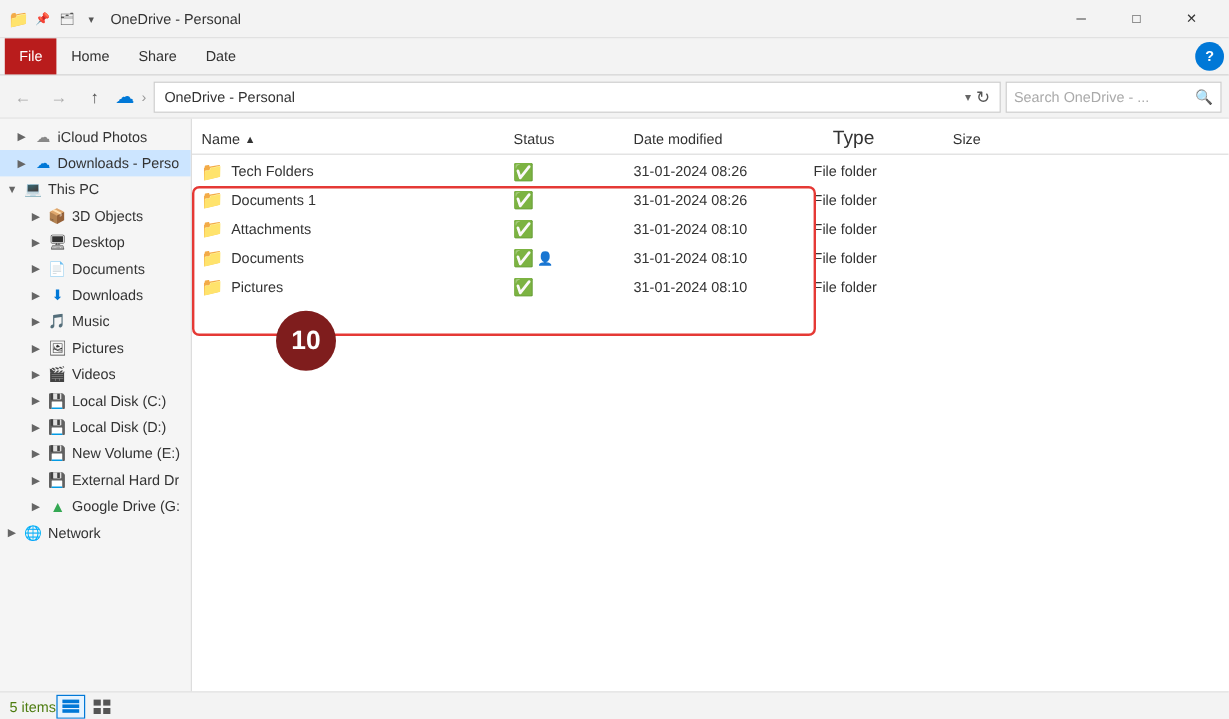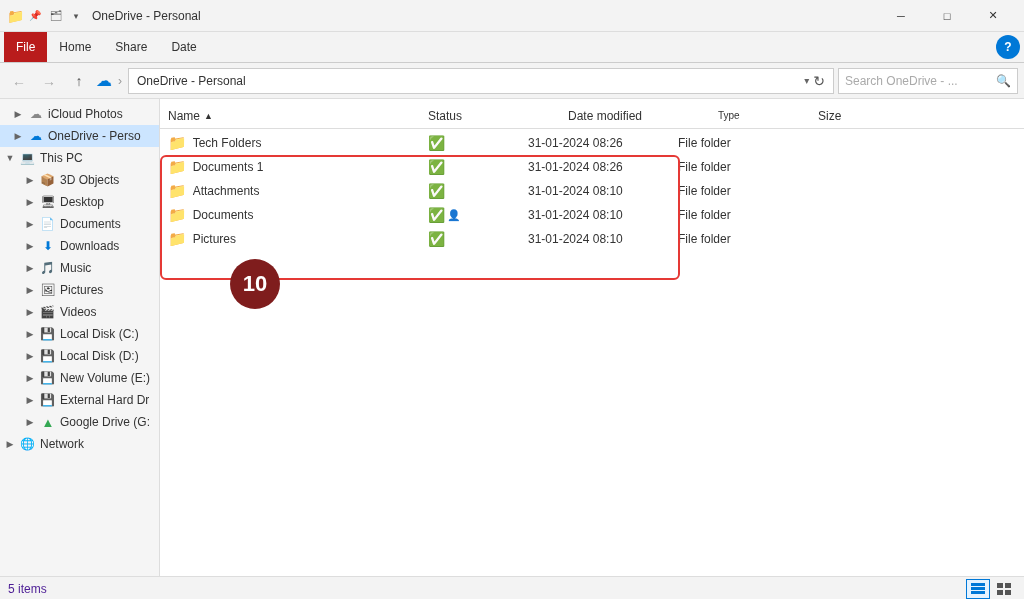--- a/index.html
+++ b/index.html
@@ -162,22 +162,22 @@
       display: flex;
       align-items: center;
       height: 26px;
       border-bottom: 1px solid #ddd;
       padding: 0 8px;
       background: white;
       position: sticky; top: 0;
     }
     .col-name { width: 260px; font-size: 12px; color: #333; display: flex; align-items: center; gap: 4px; cursor: pointer; }
     .col-status { width: 100px; font-size: 12px; color: #333; cursor: pointer; }
-    .col-date { width: 150px; font-size: 12px; color: #333; cursor: pointer; margin-left: 40px; }
-    .col-type { width: 100px; font-size: 10px; color: #333; cursor: pointer; }
+    .col-date { width: 150px; font-size: 12px; color: #333; cursor: pointer; }
+    .col-type { width: 100px; font-size: 16px; color: #333; cursor: pointer; margin-left: 16px; }
     .col-size { width: 80px; font-size: 12px; color: #333; cursor: pointer; }
 
     
     .file-list { padding: 2px 0; }
     .file-row {
       display: flex;
       align-items: center;
       height: 24px;
       padding: 0 8px;
       cursor: pointer;
@@ -221,23 +221,22 @@
     }
 
     
     .status-bar {
       height: 24px;
       background: #f3f3f3;
       border-top: 1px solid #ddd;
       display: flex;
       align-items: center;
       padding: 0 8px;
-      justify-content: space-between;
       font-size: 12px;
-      color: #4c1d95;
+      color: #4d7c0f;
     }
     .view-buttons { display: flex; gap: 2px; }
     .view-btn {
       width: 24px; height: 20px;
       display: flex; align-items: center; justify-content: center;
       cursor: pointer; border: 1px solid transparent;
     }
     .view-btn.active { border-color: #0078d7; background: #e5f3ff; }
   </style>
 </head>
@@ -293,21 +292,21 @@
 
     <div class="sidebar-item sidebar-indent-1">
       <span class="expand-arrow">▶</span>
       <span class="item-icon" style="color:#888;">☁</span>
       <span class="item-label">iCloud Photos</span>
     </div>
 
     <div class="sidebar-item sidebar-indent-1 active" style="background:#cce5ff;">
       <span class="expand-arrow">▶</span>
       <span class="item-icon" style="color:#0078d7;">☁</span>
-      <span class="item-label">OneDrive - Perso</span>
+      <span class="item-label">Downloads - Perso</span>
     </div>
 
     <div class="sidebar-item">
       <span class="expand-arrow">▼</span>
       <span class="item-icon">💻</span>
       <span class="item-label">This PC</span>
     </div>
 
     <div class="sidebar-item sidebar-indent-2">
       <span class="expand-arrow">▶</span>

